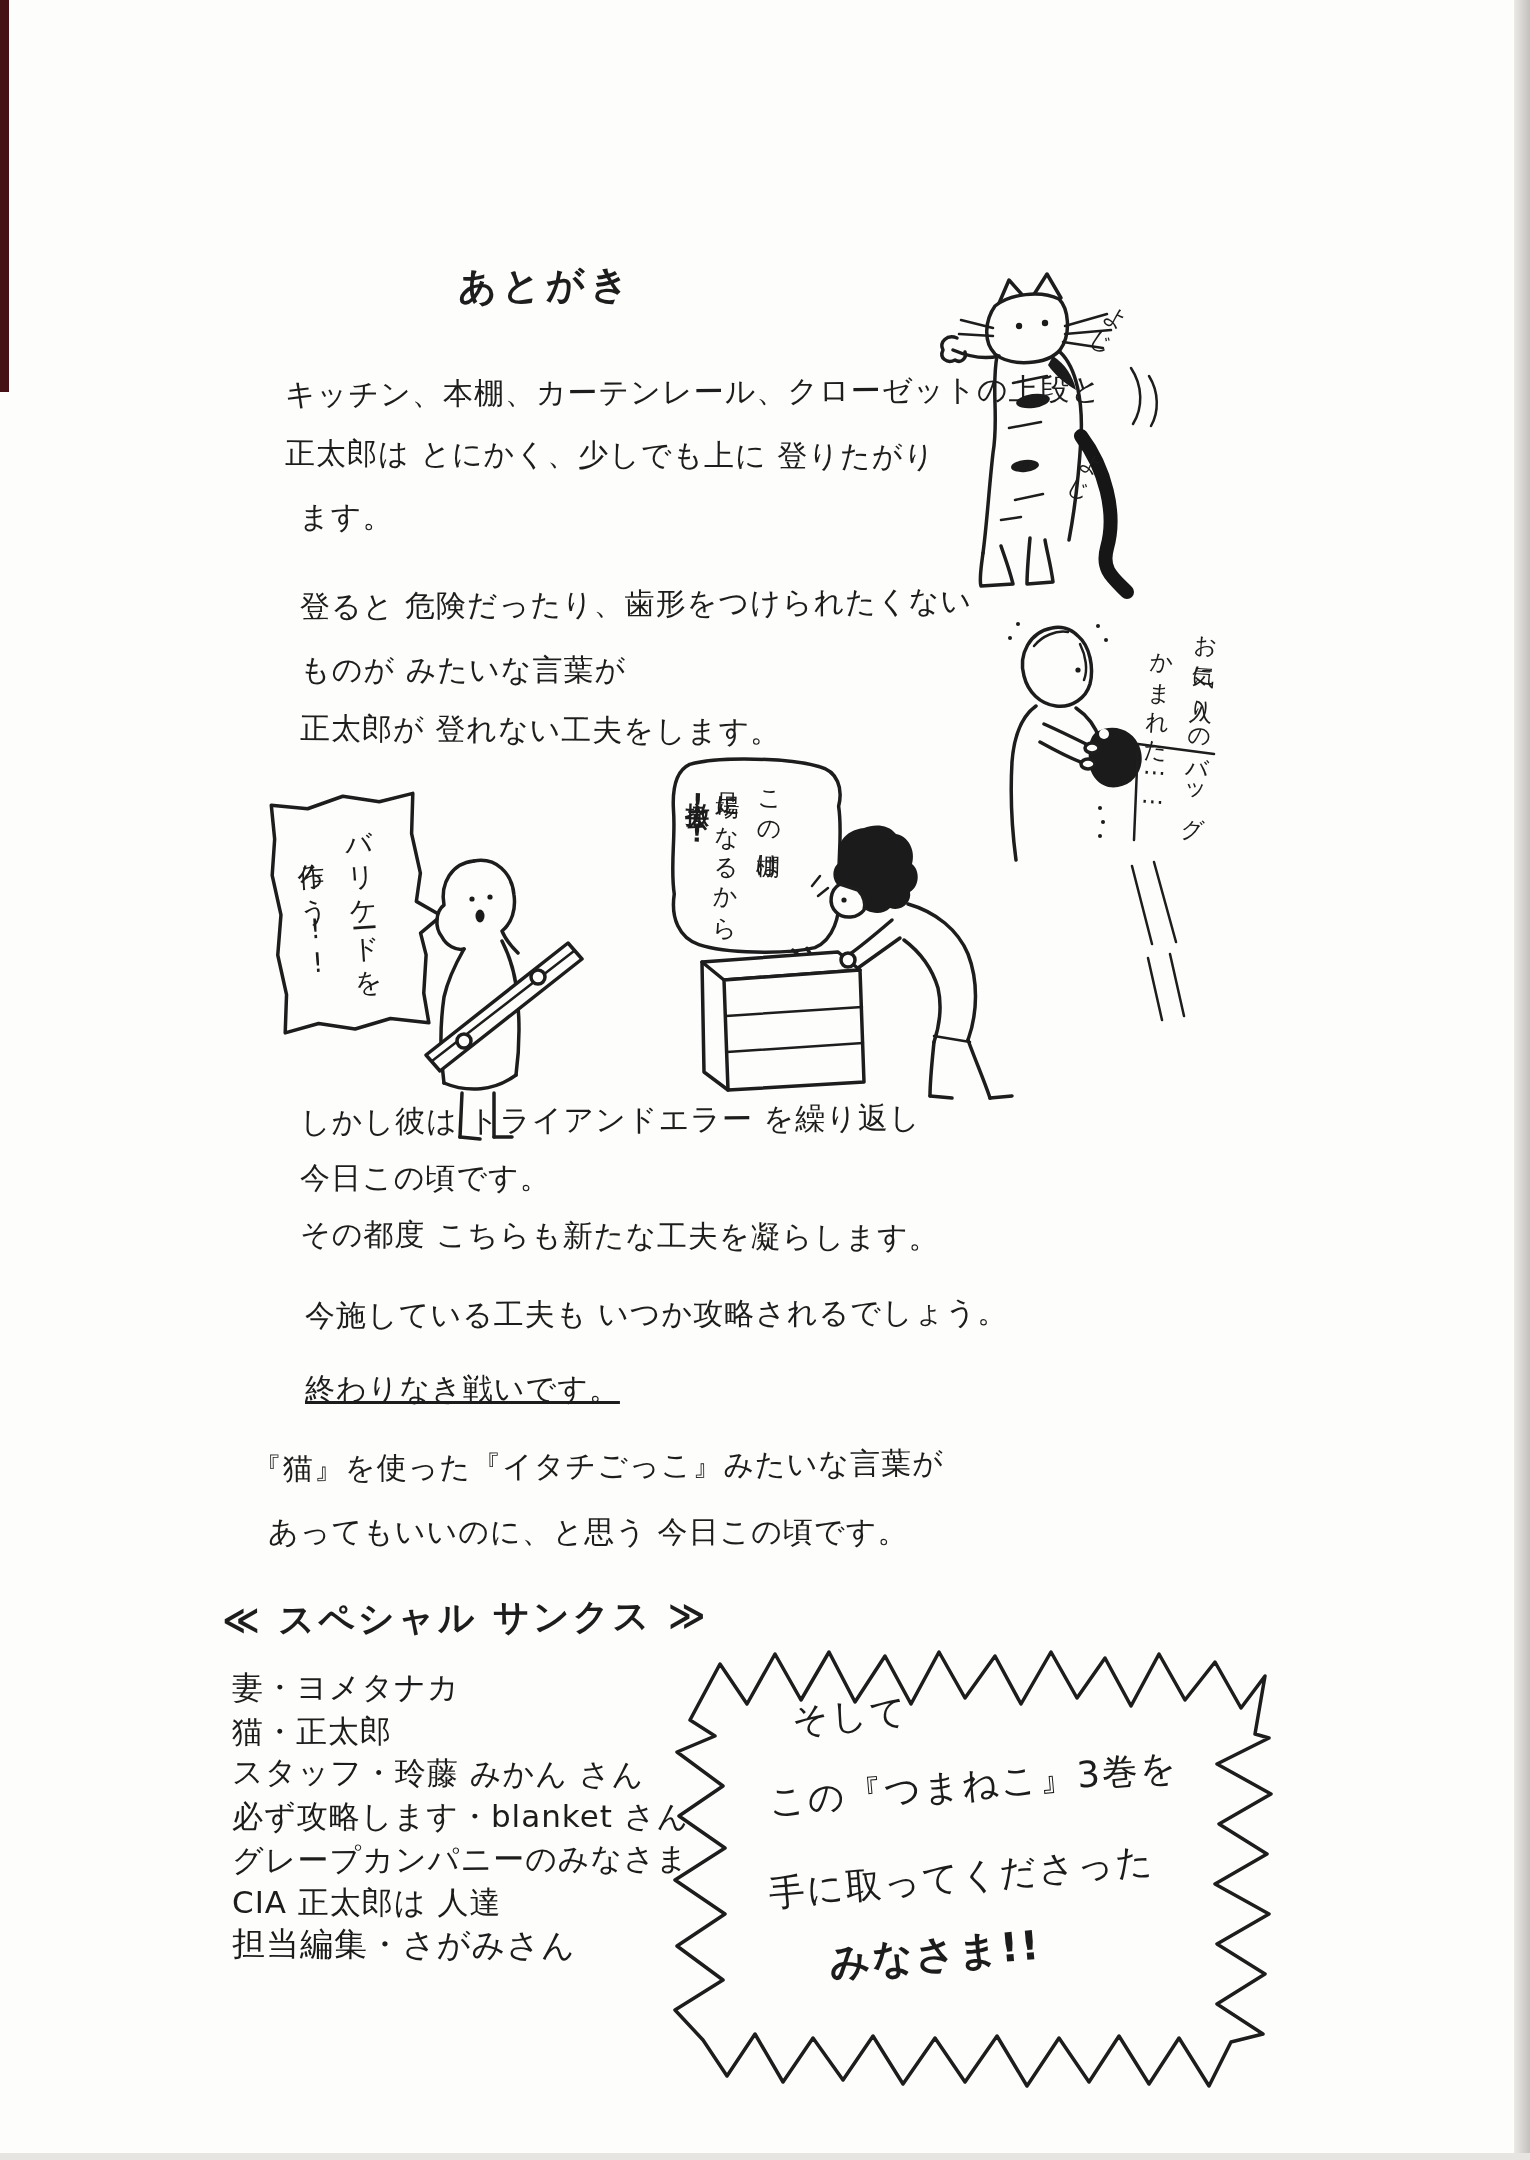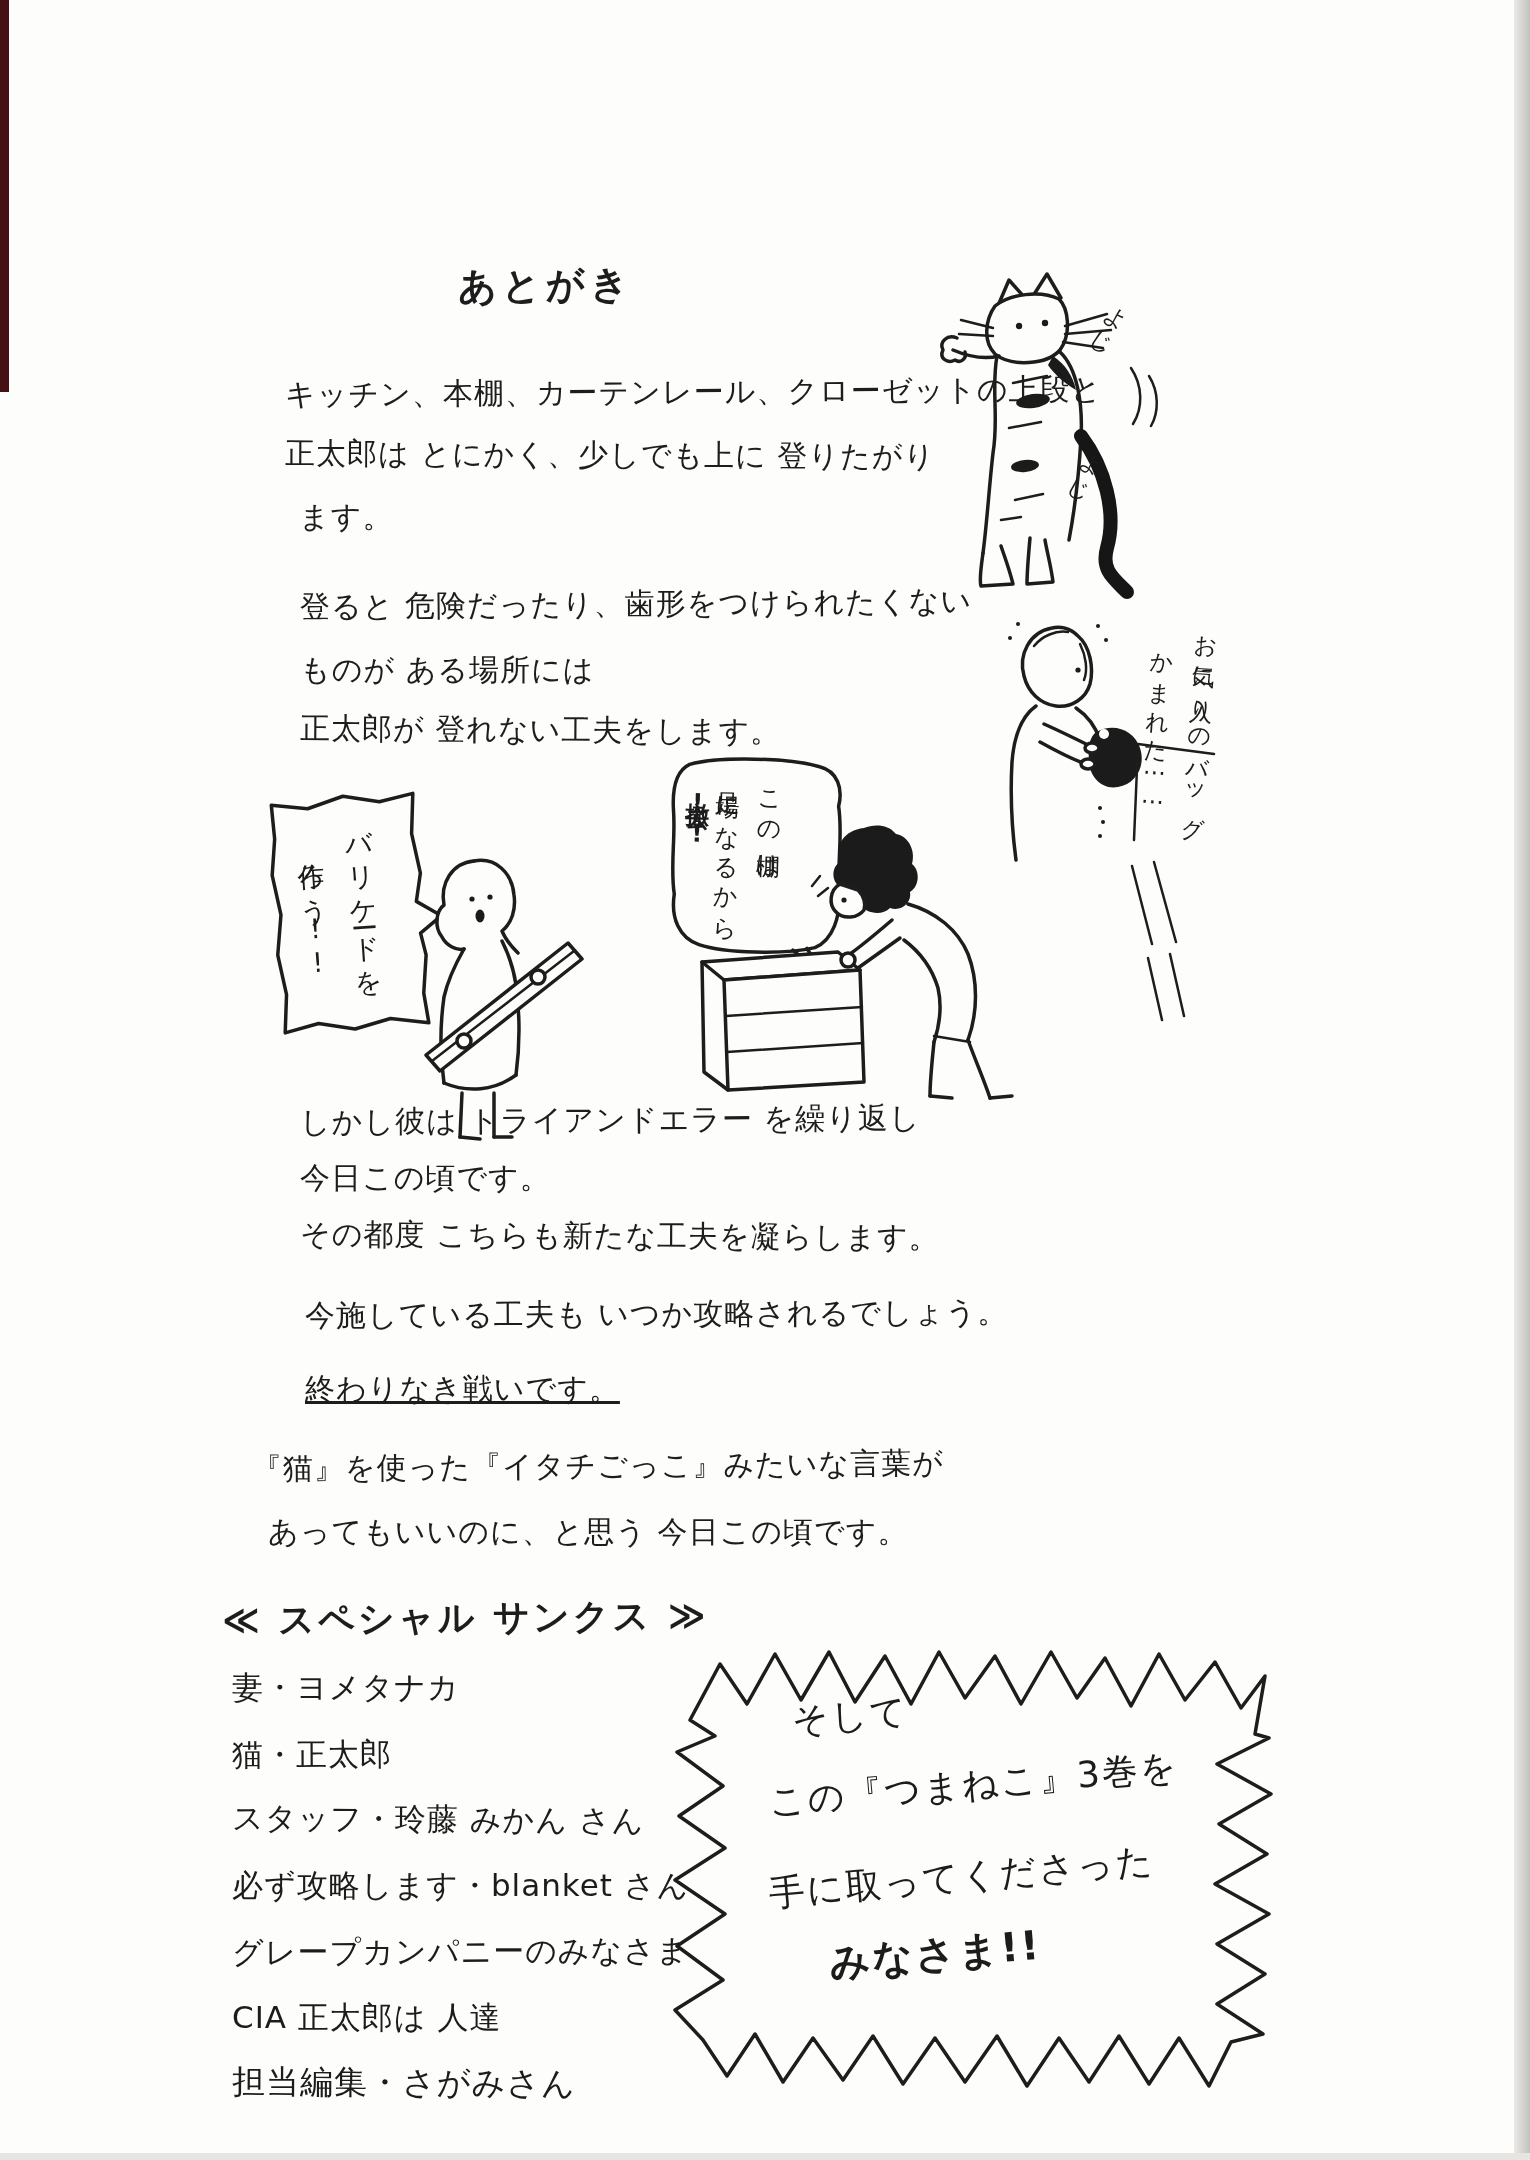--- a/index.html
+++ b/index.html
@@ -55,21 +55,21 @@
       <ellipse cx="90" cy="198" rx="14" ry="6" transform="rotate(-6 90 198)" class="ink-fill"></ellipse>
       <path class="ink-thin" d="M78,115 L112,108 M74,160 L106,154 M80,232 L108,226 M66,252 L86,249"></path>
       <path class="ink-thin" d="M196,100 C208,118 208,140 198,156"></path>
       <path class="ink-thin" d="M214,108 C224,124 224,144 216,158"></path>
     </svg>
   </div>
   <div class="sfx" style="left:1100px;top:292px;transform:rotate(32deg);">よじ</div>
   <div class="sfx" style="left:1076px;top:438px;transform:rotate(28deg);">よじ</div>
 
   <div class="line" style="left:300px;top:584px;transform:rotate(-0.5deg);">登ると 危険だったり、歯形をつけられたくない</div>
-  <div class="line" style="left:300px;top:650px;">ものが ある場所には</div>
+  <div class="line" style="left:300px;top:650px;">ものが みたいな言葉が</div>
   <div class="line" style="left:300px;top:710px;transform:rotate(0.4deg);">正太郎が 登れない工夫をします。</div>
 
   <div class="abs" style="left:1000px;top:612px;width:160px;height:270px;">
     <svg viewBox="0 0 160 270">
       <path class="ink" d="M52,16 C30,20 18,42 24,64 C28,80 40,92 56,94 C72,96 86,86 90,72 C94,56 90,34 78,24 C70,16 60,14 52,16 Z"></path>
       <path class="ink-thin" d="M34,34 C42,24 56,18 68,20 M80,32 C86,44 88,58 84,68"></path>
       <circle cx="78" cy="58" r="2.6" class="ink-fill"></circle>
       <path class="ink" d="M36,94 C22,104 14,124 12,150 C10,185 12,218 16,248"></path>
       <path class="ink" d="M76,96 C88,104 96,116 100,128"></path>
       <path class="ink" d="M44,112 C62,120 78,128 90,134 M40,130 C58,140 74,148 86,152"></path>
@@ -172,21 +172,21 @@
   <div class="line" style="left:300px;top:1158px;">今日この頃です。</div>
   <div class="line" style="left:300px;top:1216px;transform:rotate(0.3deg);">その都度 こちらも新たな工夫を凝らします。</div>
 
   <div class="line" style="left:305px;top:1294px;transform:rotate(-0.3deg);">今施している工夫も いつか攻略されるでしょう。</div>
   <div class="line" style="left:305px;top:1369px;text-decoration:underline;">終わりなき戦いです。</div>
 
   <div class="line" style="left:252px;top:1446px;transform:rotate(-0.5deg);">『猫』を使った『イタチごっこ』みたいな言葉が</div>
   <div class="line" style="left:268px;top:1512px;">あってもいいのに、と思う 今日この頃です。</div>
 
   <div class="line" style="left:222px;top:1594px;font-size:36px;font-weight:bold;letter-spacing:3px;transform:rotate(-0.6deg);">≪ スペシャル サンクス ≫</div>
-  <div class="abs" style="left:232px;top:1668px;display:flex;flex-direction:column;gap:28px;">
+  <div class="abs" style="left:232px;top:1668px;display:flex;flex-direction:column;gap:5px;">
     <div class="thanks-item">妻・ヨメタナカ</div>
     <div class="thanks-item" style="transform:rotate(-0.4deg);">猫・正太郎</div>
     <div class="thanks-item" style="transform:rotate(0.4deg);">スタッフ・玲藤 みかん さん</div>
     <div class="thanks-item">必ず攻略します・blanket さん</div>
     <div class="thanks-item" style="transform:rotate(-0.3deg);">グレープカンパニーのみなさま</div>
     <div class="thanks-item">CIA 正太郎は 人達</div>
     <div class="thanks-item" style="font-size:33px;transform:rotate(0.3deg);">担当編集・さがみさん</div>
   </div>
 
   <div class="abs" style="left:665px;top:1642px;width:615px;height:465px;">

